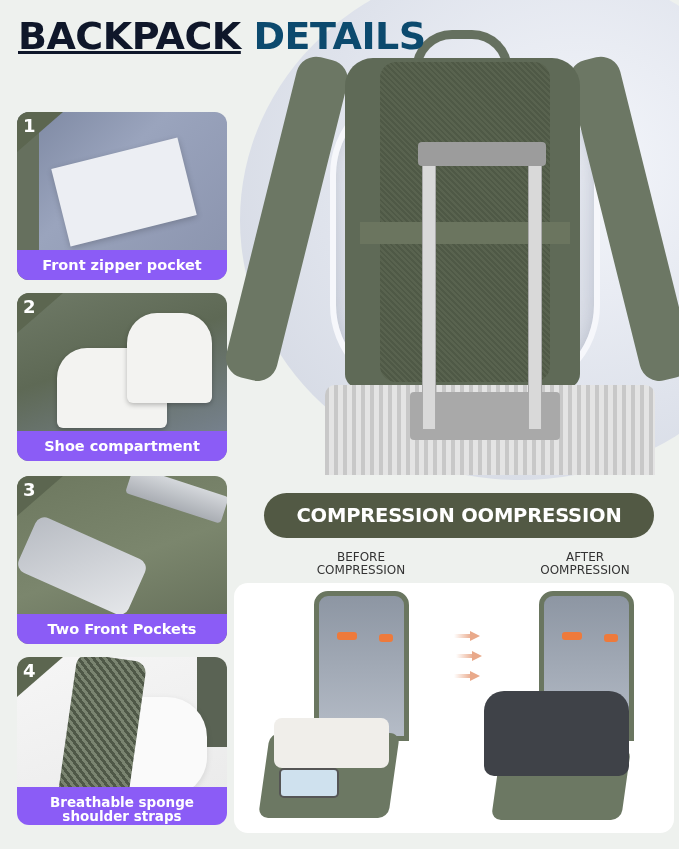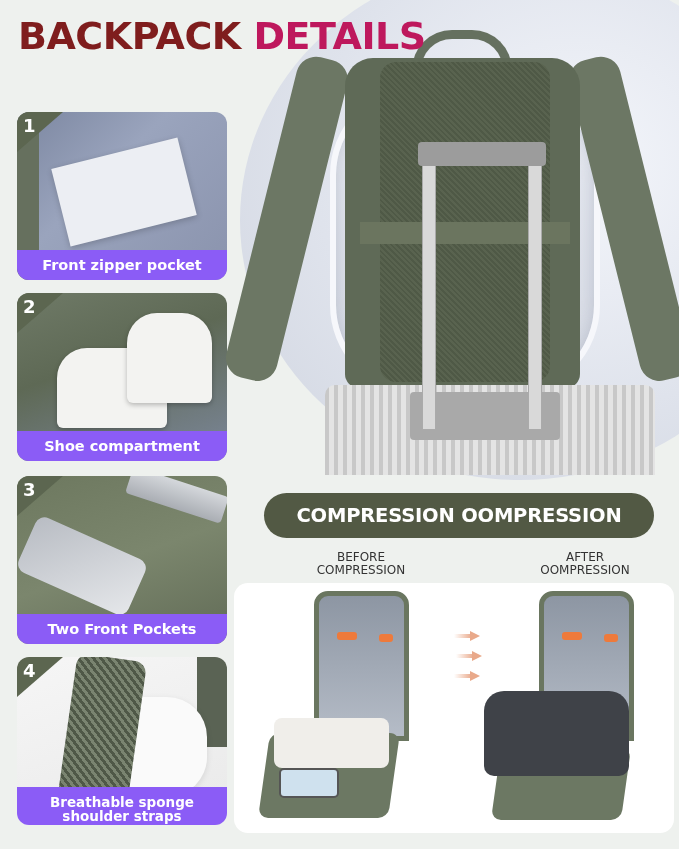--- a/index.html
+++ b/index.html
@@ -24,22 +24,22 @@
     border: 6px solid #f6f7fb;
     box-shadow: inset 0 0 18px rgba(120,130,150,0.35);
     background: linear-gradient(180deg, #e8ebf2, #d6dae4);
   }
   .title {
     position: absolute; left: 18px; top: 14px;
     font-family: "DejaVu Sans", sans-serif;
     font-weight: 700; font-size: 38px; line-height: 44px;
     letter-spacing: -0.5px; z-index: 3;
   }
-  .title .green { color: #7f1d1d; }
-  .title .dark { color: #be185d; }
+  .title .green { color: #0f172a; text-decoration: underline; }
+  .title .dark { color: #0c4a6e; }
 
   
   .bp { position: absolute; z-index: 2; }
   .bp-handle { left: 412px; top: 30px; width: 100px; height: 45px; border: 9px solid #65705f; border-bottom: none; border-radius: 40px 40px 0 0; }
   .bp-body { left: 345px; top: 58px; width: 235px; height: 330px; background: #5f6a57; border-radius: 28px 28px 14px 14px; }
   .bp-mesh { left: 380px; top: 62px; width: 170px; height: 320px; background:
       repeating-linear-gradient(45deg, #4f5946 0 2px, #59634f 2px 4px); border-radius: 16px; }
   .bp-strap-l { left: 300px; top: 65px; width: 52px; height: 330px; background: #6c7764; border-radius: 20px; transform: rotate(14deg); transform-origin: top right; }
   .bp-strap-r { left: 565px; top: 65px; width: 52px; height: 330px; background: #6c7764; border-radius: 20px; transform: rotate(-14deg); transform-origin: top left; }
   .bp-band { left: 360px; top: 222px; width: 210px; height: 22px; background: #6b755f; }

